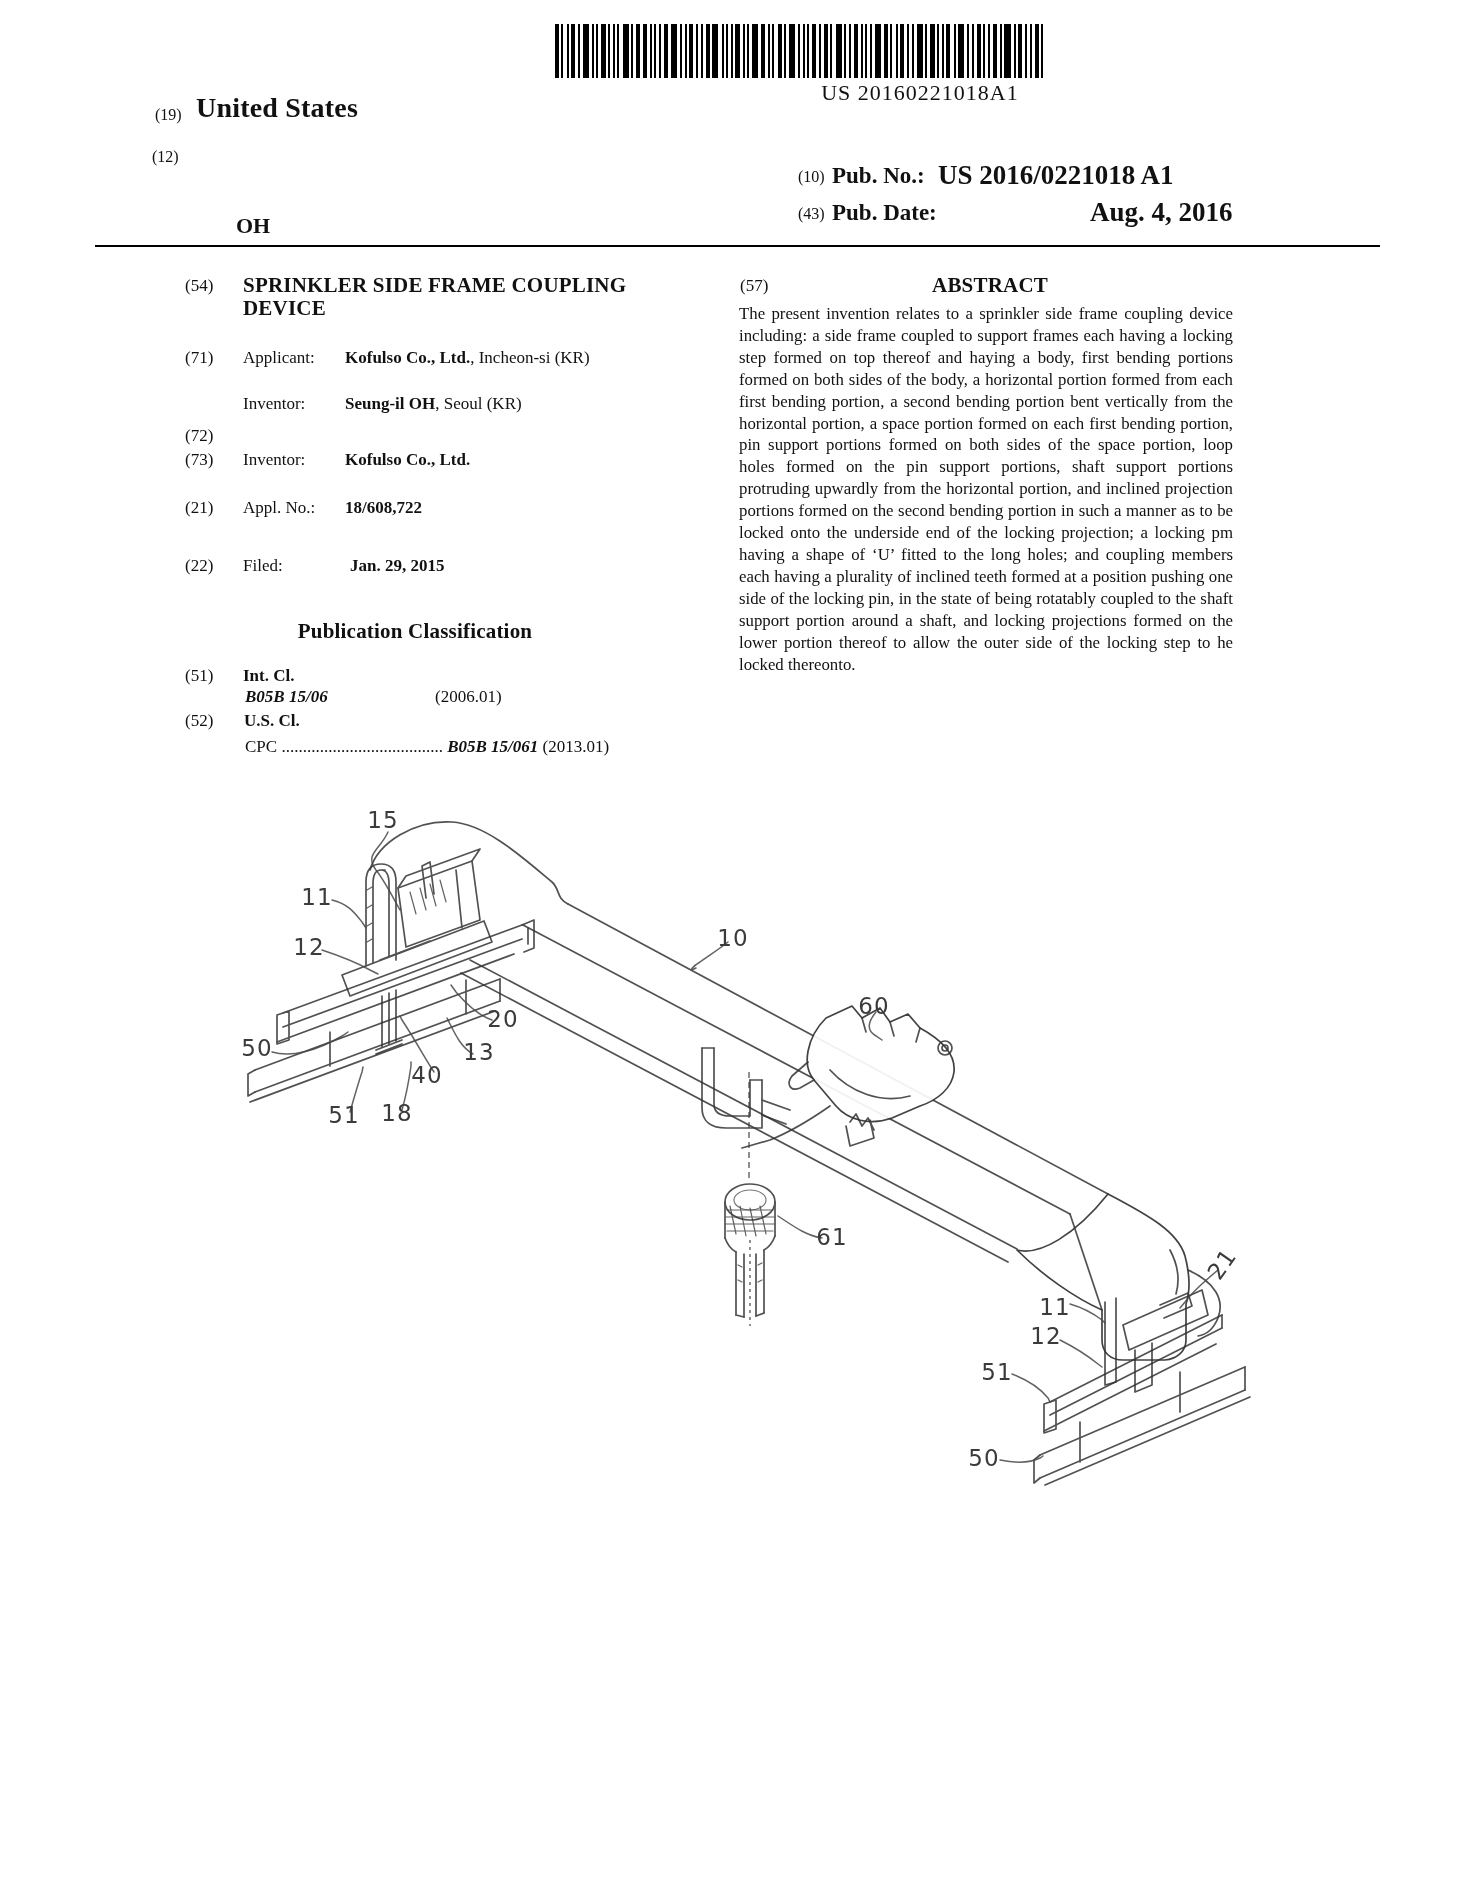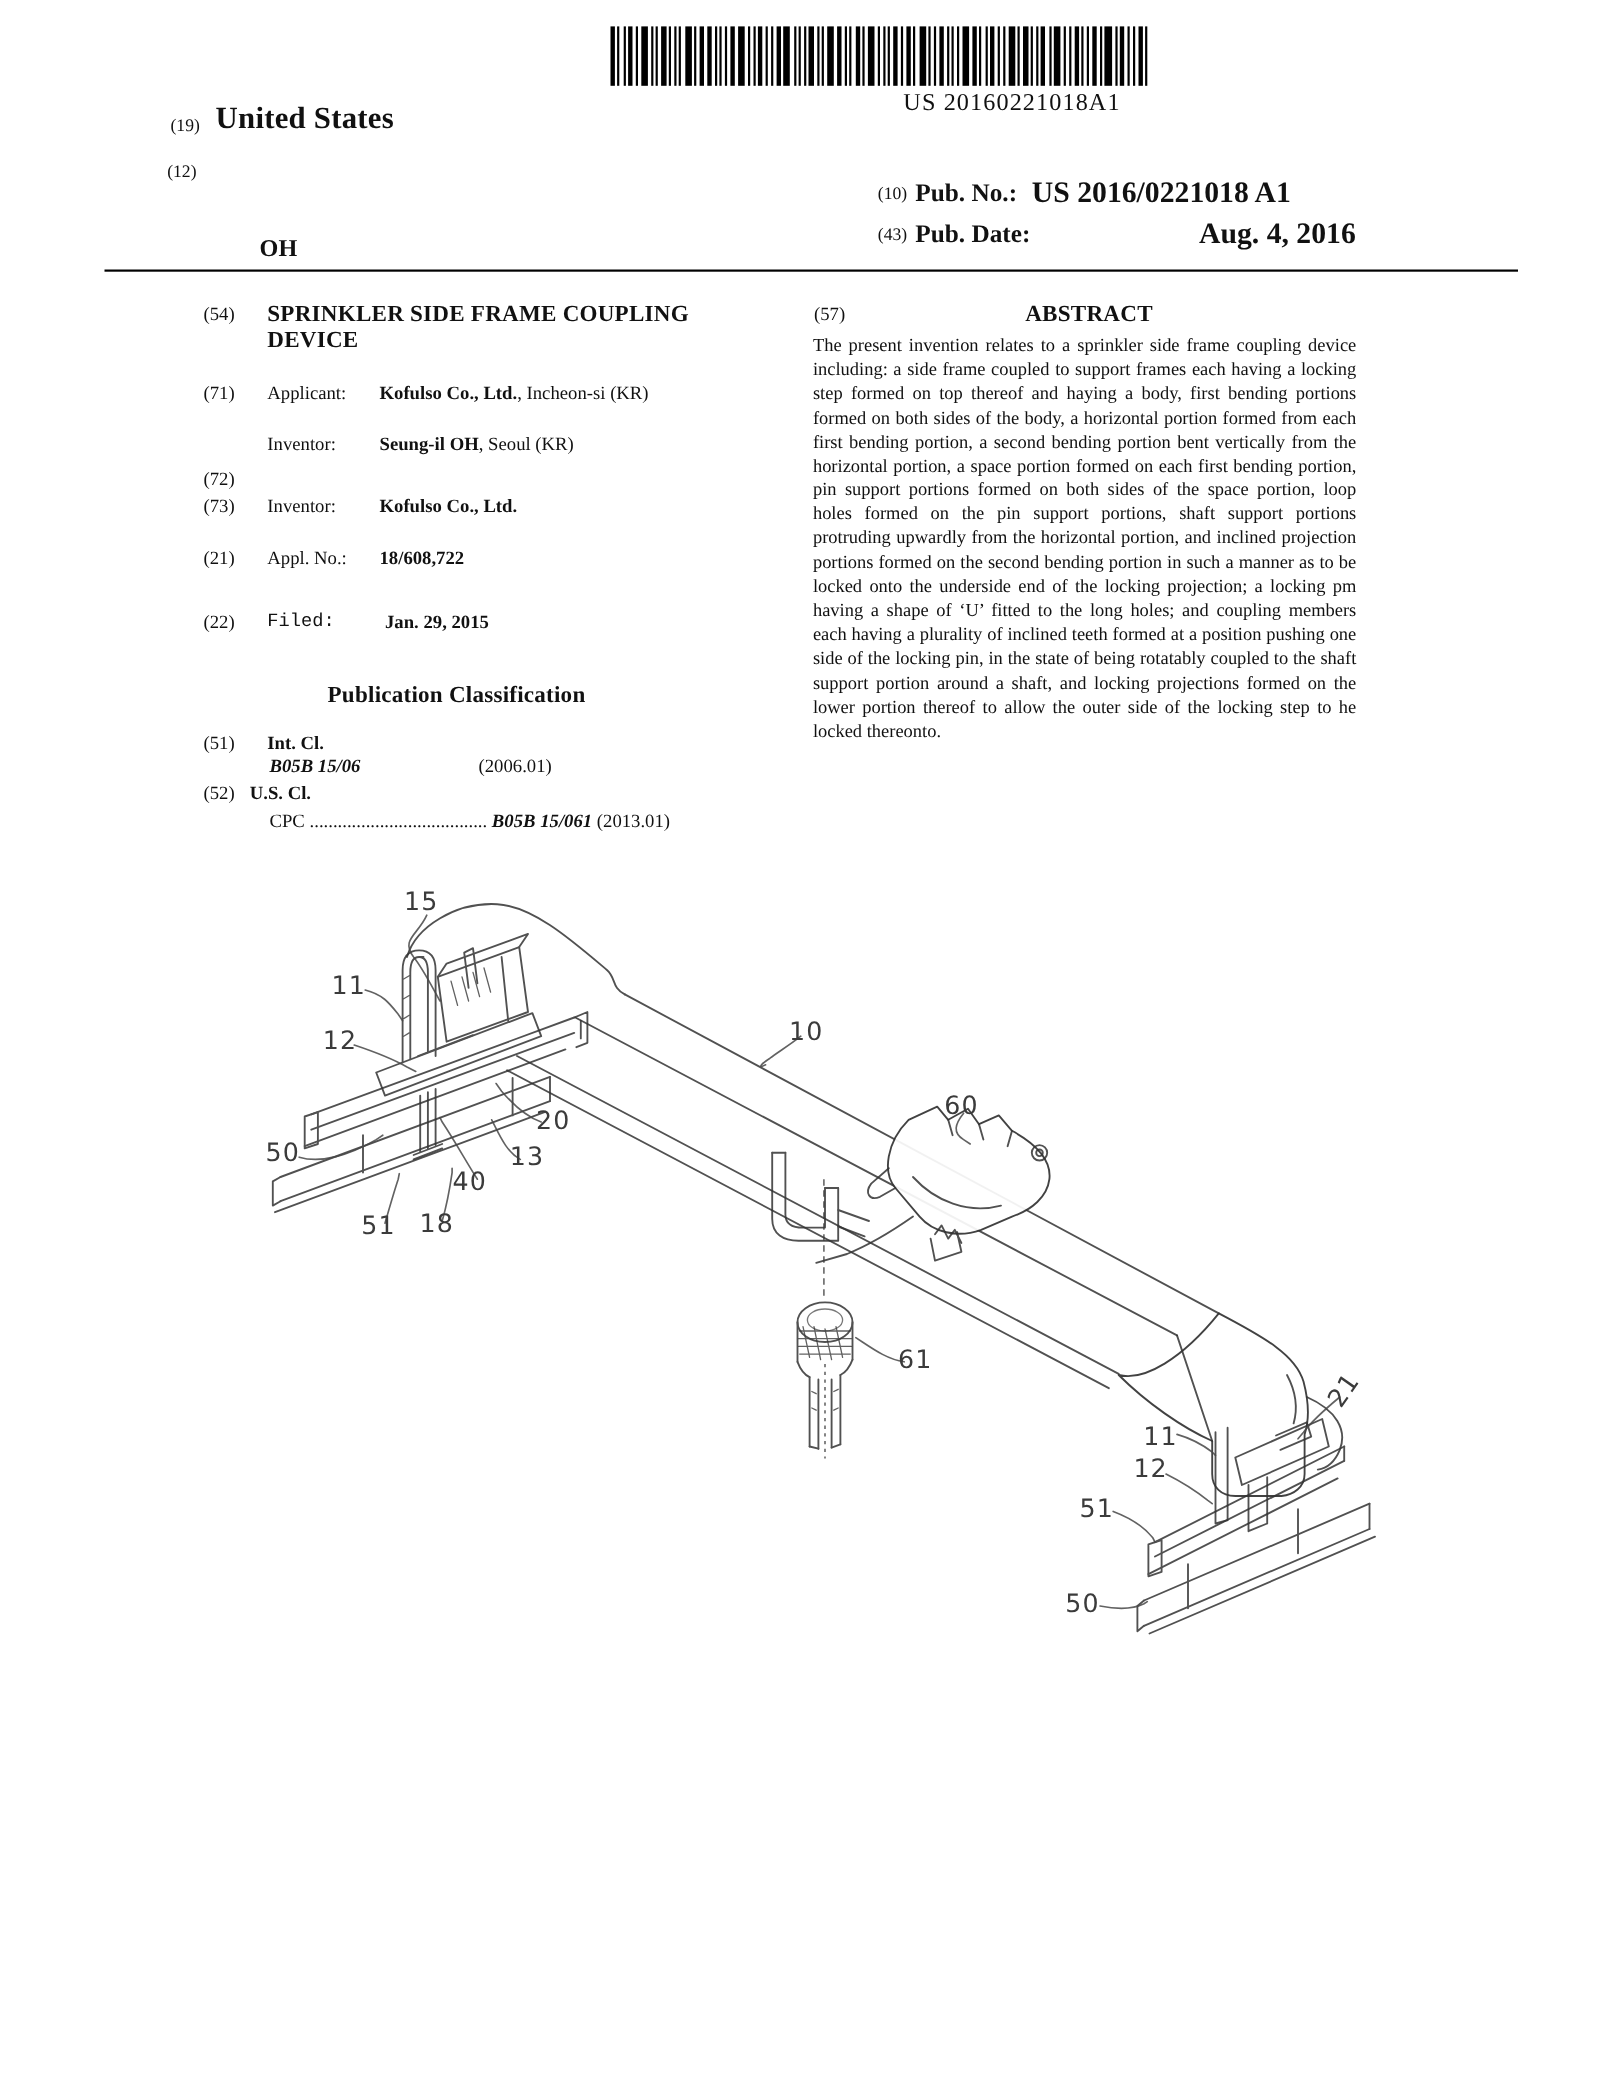--- a/index.html
+++ b/index.html
@@ -157,32 +157,32 @@
 
   <div class="abs body-txt" style="left:185px;top:450px;">(73)</div>
   <div class="abs body-txt" style="left:243px;top:450px;">Inventor:</div>
   <div class="abs body-txt b" style="left:345px;top:450px;">Kofulso Co., Ltd.</div>
 
   <div class="abs body-txt" style="left:185px;top:498px;">(21)</div>
   <div class="abs body-txt" style="left:243px;top:498px;">Appl. No.:</div>
   <div class="abs body-txt b" style="left:345px;top:498px;">18/608,722</div>
 
   <div class="abs body-txt" style="left:185px;top:556px;">(22)</div>
-  <div class="abs body-txt" style="left:243px;top:556px;font-family:Liberation Mono, monospace;">Filed:</div>
+  <div class="abs body-txt" style="left:243px;top:556px;">Filed:</div>
   <div class="abs body-txt b" style="left:350px;top:556px;">Jan. 29, 2015</div>
 
   <div class="abs title-txt center" style="left:185px;top:620px;width:460px;">Publication Classification</div>
 
   <div class="abs body-txt" style="left:185px;top:666px;">(51)</div>
   <div class="abs body-txt b" style="left:243px;top:666px;">Int. Cl.</div>
   <div class="abs body-txt bi" style="left:245px;top:687px;">B05B 15/06</div>
   <div class="abs body-txt" style="left:435px;top:687px;">(2006.01)</div>
 
   <div class="abs body-txt" style="left:185px;top:711px;">(52)</div>
-  <div class="abs body-txt b" style="left:227px;top:711px;">U.S. Cl.</div>
+  <div class="abs body-txt b" style="left:244px;top:711px;">U.S. Cl.</div>
   <div class="abs body-txt" style="left:245px;top:737px;width:420px;">
     <span>CPC</span>
     <span>......................................</span>
     <span class="bi">B05B 15/061</span>
     <span>(2013.01)</span>
   </div>
 
   <div class="abs body-txt" style="left:740px;top:276px;">(57)</div>
   <div class="abs title-txt center" style="left:860px;top:274px;width:260px;">ABSTRACT</div>
   <div class="abs abstract" style="left:739px;top:303px;width:494px;">The present invention relates to a sprinkler side frame coupling device including: a side frame coupled to support frames each having a locking step formed on top thereof and haying a body, first bending portions formed on both sides of the body, a horizontal portion formed from each first bending portion, a second bending portion bent vertically from the horizontal portion, a space portion formed on each first bending portion, pin support portions formed on both sides of the space portion, loop holes formed on the pin support portions, shaft support portions protruding upwardly from the horizontal portion, and inclined projection portions formed on the second bending portion in such a manner as to be locked onto the underside end of the locking projection; a locking pm having a shape of ‘U’ fitted to the long holes; and coupling members each having a plurality of inclined teeth formed at a position pushing one side of the locking pin, in the state of being rotatably coupled to the shaft support portion around a shaft, and locking projections formed on the lower portion thereof to allow the outer side of the locking step to he locked thereonto.</div>

